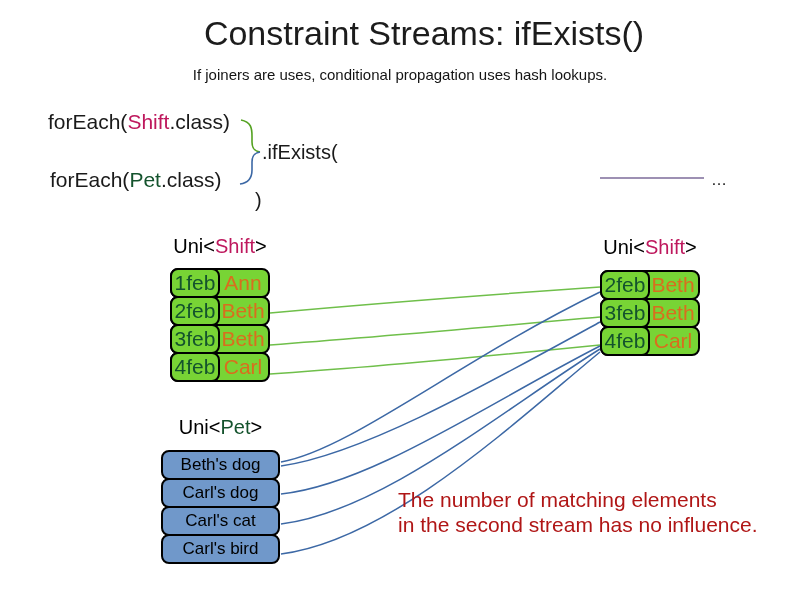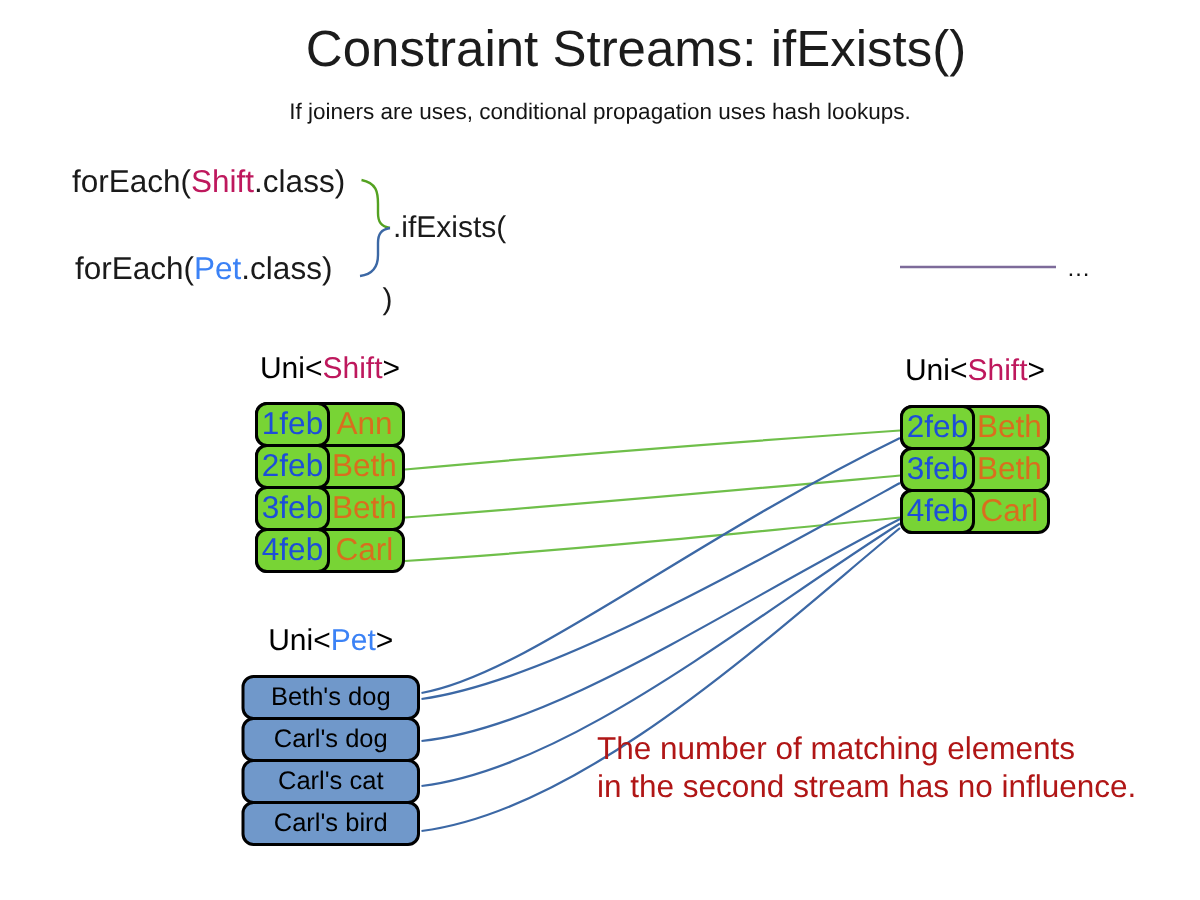--- a/index.html
+++ b/index.html
@@ -9,36 +9,36 @@
   }
   .layer-svg { position:absolute; left:0; top:0; z-index:1; }
   .abs { position:absolute; z-index:2; }
 
   .title { top:14px; left:0; width:800px; text-align:center; font-size:34px; color:#1c1c1c; white-space:nowrap;padding-left:24px; }
   .subtitle { top:66px; left:0; width:800px; text-align:center; font-size:15px; color:#141414; white-space:nowrap; }
 
   .code { font-size:21px; color:#1a1a1a; white-space:nowrap; }
   .code-small { font-size:15px; color:#1a1a1a; white-space:nowrap; }
   .green-t { color:#be185d;margin-top:20px; }
-  .blue-t  { color:#3b82f6;text-align:center; }
+  .blue-t  { color:#14532d;text-align:center; }
   .orange-t{ color:#d96e1e; }
 
   .unilabel { font-size:20px; color:#000; text-align:center; white-space:nowrap; }
 
   .gtable, .ptable { display:block; }
   .grow {
     position:relative; width:100px; height:30px; box-sizing:border-box;
     background:#78d435; border:2px solid #000; border-radius:8px; margin-top:-2px;
   }
   .grow:first-child { margin-top:0; }
   .datecell {
     position:absolute; left:-2px; top:-2px; width:50px; height:30px; box-sizing:border-box;
     background:#78d435; border:2px solid #000; border-radius:8px;
     display:flex; align-items:center; justify-content:center;
-    font-size:21px; color:#1d4ed8;
+    font-size:21px; color:#14532d;
   }
   .namecell {
     position:absolute; left:48px; right:2px; top:0; height:26px;
     display:flex; align-items:center; justify-content:center;
     font-size:21px;
   }
   .prow {
     position:relative; width:119px; height:30px; box-sizing:border-box;
     background:#7098ca; border:2px solid #000; border-radius:8px; margin-top:-2px;
     display:flex; align-items:center; justify-content:center;

